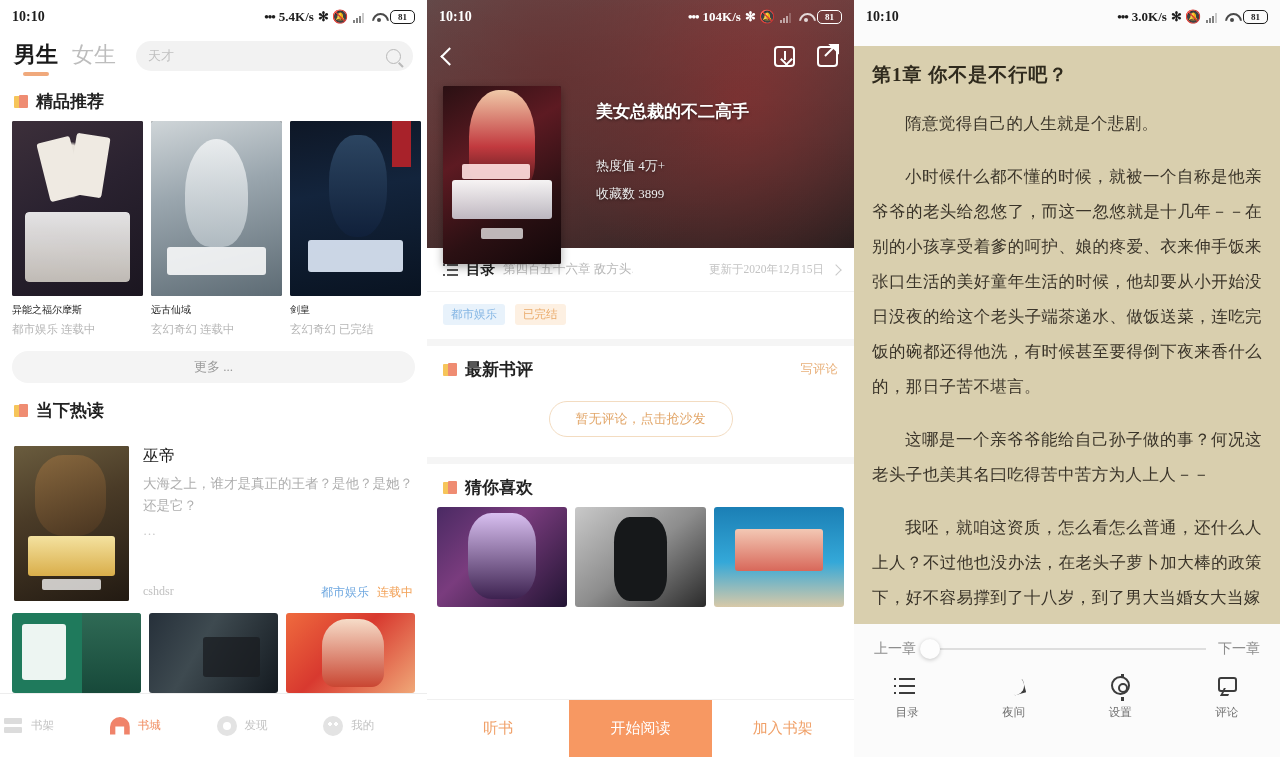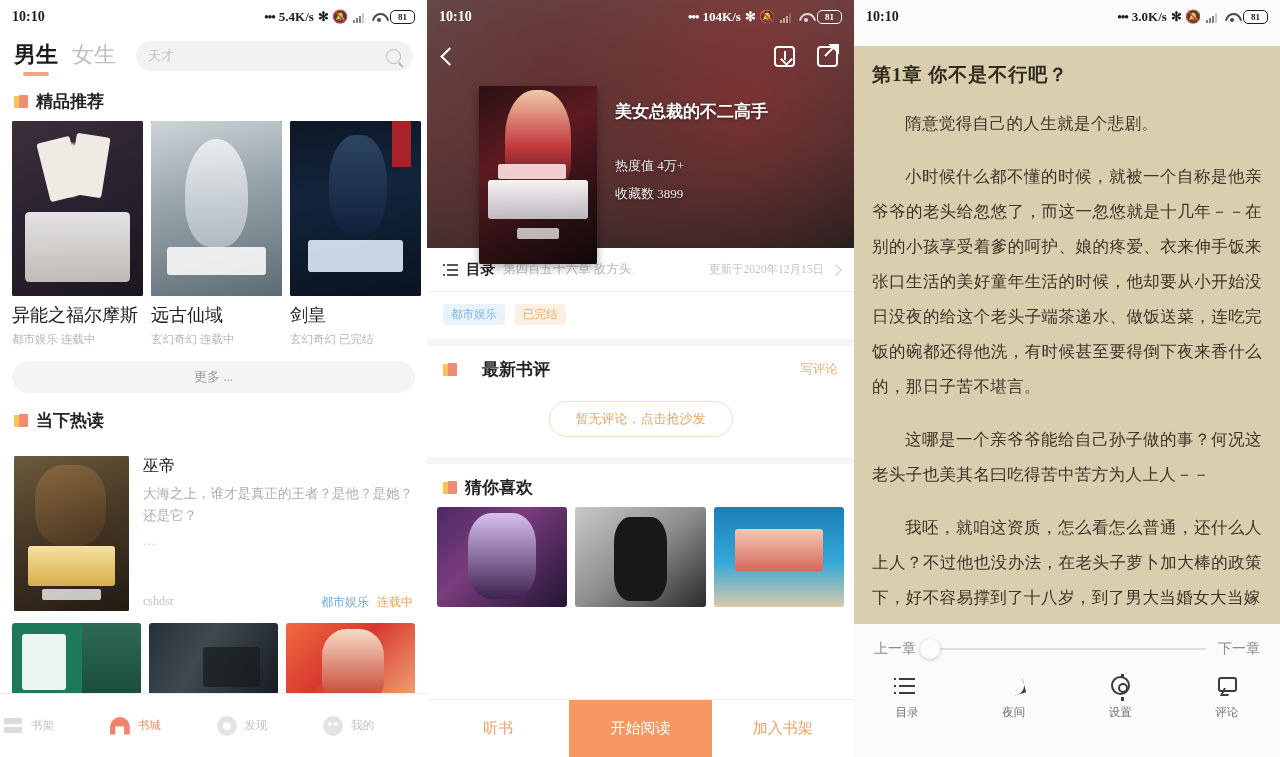--- a/index.html
+++ b/index.html
@@ -65,21 +65,21 @@
 
   .sect{ display:flex; align-items:center; gap:7px; padding:12px 14px 8px 14px;}
   .sect-ic{ width:15px;height:14px; position:relative; flex:none;}
   .sect-ic::before{content:"";position:absolute;left:0;top:1px;width:7px;height:12px;background:#f6c55a;border-radius:1px;}
   .sect-ic::after{content:"";position:absolute;left:5px;top:0px;width:9px;height:13px;background:#ef8c72;border-radius:1px;}
   .sect-t{ font-size:17px; font-weight:bold; color:#222; }
 
   .grid3{ display:flex; gap:8px; padding:0 12px; }
   .gcard{ width:131px; }
   .gcover{ width:131px; height:175px; border-radius:2px; overflow:hidden; position:relative; background:#222;}
-  .gname{ font-size:18px; color:#1c1c1c; margin-top:7px; white-space:nowrap; overflow:hidden;}
+  .gname{ font-size:10px; color:#1c1c1c; margin-top:7px; white-space:nowrap; overflow:hidden;}
   .gmeta{ font-size:11.5px; color:#b6b6b6; margin-top:5px; white-space:nowrap;}
 
   .pillrow{ display:flex; gap:10px; padding:14px 12px 4px 12px;}
   .pill{
     flex:1; height:32px; background:#f4f4f4; border-radius:16px;
     display:flex; align-items:center; justify-content:center; gap:5px;
     font-size:13px; color:#9a9a9a;
   }
   .refresh{ width:12px;height:12px;border:1.4px solid #adadad;border-radius:50%;
     border-right-color:transparent; display:inline-block; transform:rotate(-40deg);}
@@ -140,21 +140,21 @@
   .backarrow{ width:13px;height:13px;border-left:2.4px solid #fff;border-bottom:2.4px solid #fff;transform:rotate(45deg);}
   .nb-right{ display:flex; gap:22px; align-items:center;}
   .ic-dl{ width:21px;height:21px;border:2px solid #fff;border-radius:4px; position:relative;}
   .ic-dl::before{content:"";position:absolute;left:8px;top:3px;width:2px;height:9px;background:#fff;}
   .ic-dl::after{content:"";position:absolute;left:5.5px;top:7.5px;width:7px;height:7px;border-right:2px solid #fff;border-bottom:2px solid #fff;transform:rotate(45deg);}
   .ic-share{ width:21px;height:21px;border:2px solid #fff;border-radius:4px; position:relative;}
   .ic-share::before{content:"";position:absolute;left:6px;top:7px;width:12px;height:2px;background:#fff;transform:rotate(-45deg);transform-origin:left;}
   .ic-share::after{content:"";position:absolute;right:-3px;top:-4px;width:9px;height:9px;border-top:2px solid #fff;border-right:2px solid #fff;background:#fff;
     clip-path:polygon(0 0,100% 0,100% 100%);}
 
-  .heroinfo{ position:relative; z-index:10; display:flex; padding:8px 16px 0 16px; gap:18px;margin-left:36px;}
+  .heroinfo{ position:relative; z-index:10; display:flex; padding:8px 16px 0 16px; gap:35px;}
   .bigcover{ width:118px;height:178px; border-radius:2px; overflow:hidden; flex:none; position:relative; box-shadow:0 3px 10px rgba(0,0,0,.35); background:#1a0f12;}
   .hi-body{ flex:1; color:#fff; padding-top:14px;}
   .hi-title{ font-size:17px; font-weight:bold; text-shadow:0 1px 3px rgba(0,0,0,.5);}
   .hi-auth{ font-size:14px; margin-top:12px; color:#f0eaea; text-shadow:0 1px 3px rgba(0,0,0,.5);}
   .hi-stat{ font-size:13px; margin-top:34px; color:#eee; text-shadow:0 1px 3px rgba(0,0,0,.5);}
   .hi-stat2{ font-size:13px; margin-top:10px; color:#eee; text-shadow:0 1px 3px rgba(0,0,0,.5);}
 
   .p2body{ position:absolute; top:248px; left:0; width:427px; }
   .desc{ padding:14px 16px 0 16px; position:relative;}
   .desc p{ font-size:13.5px; color:#333; line-height:23px;}
@@ -170,21 +170,21 @@
   .cat-c{ font-size:12.5px;color:#b8b8b8; overflow:hidden; white-space:nowrap; max-width:130px;}
   .cat-u{ font-size:11.5px;color:#c3c3c3; margin-left:auto;}
   .cat-arrow{ width:8px;height:8px;border-right:1.6px solid #c9c9c9;border-top:1.6px solid #c9c9c9;transform:rotate(45deg);flex:none;}
   .tagrow{ display:flex; gap:10px; padding:12px 16px 14px 16px;}
   .tag{ font-size:11.5px; padding:3px 8px; border-radius:3px;}
   .tag-blue{ background:#e8f2fb; color:#85b6e4;}
   .tag-or{ background:#fdf0e2; color:#eaab6b;}
   .divider{ height:7px; background:#f5f5f5;}
 
   .revhead{ display:flex; align-items:center; padding:12px 16px 6px 16px;}
-  .revhead .sect-t{ flex:1; margin-left:24px;}
+  .revhead .sect-t{ flex:1; margin-left:7px;}
   .writecmt{ font-size:12.5px; color:#e8b07a;}
   .emptybox{ display:flex; justify-content:center; padding:14px 0 20px 0;}
   .emptybtn{
     border:1px solid #f3dcc1; color:#e2a669; font-size:13px;
     padding:8px 26px; border-radius:20px;
   }
   .likehead{ display:flex; align-items:center; padding:12px 16px 8px 16px; gap:7px;}
   .likerow{ display:flex; gap:8px; padding:0 10px;}
   .lcard{ width:131px;height:100px;border-radius:3px;overflow:hidden;position:relative;}
 

